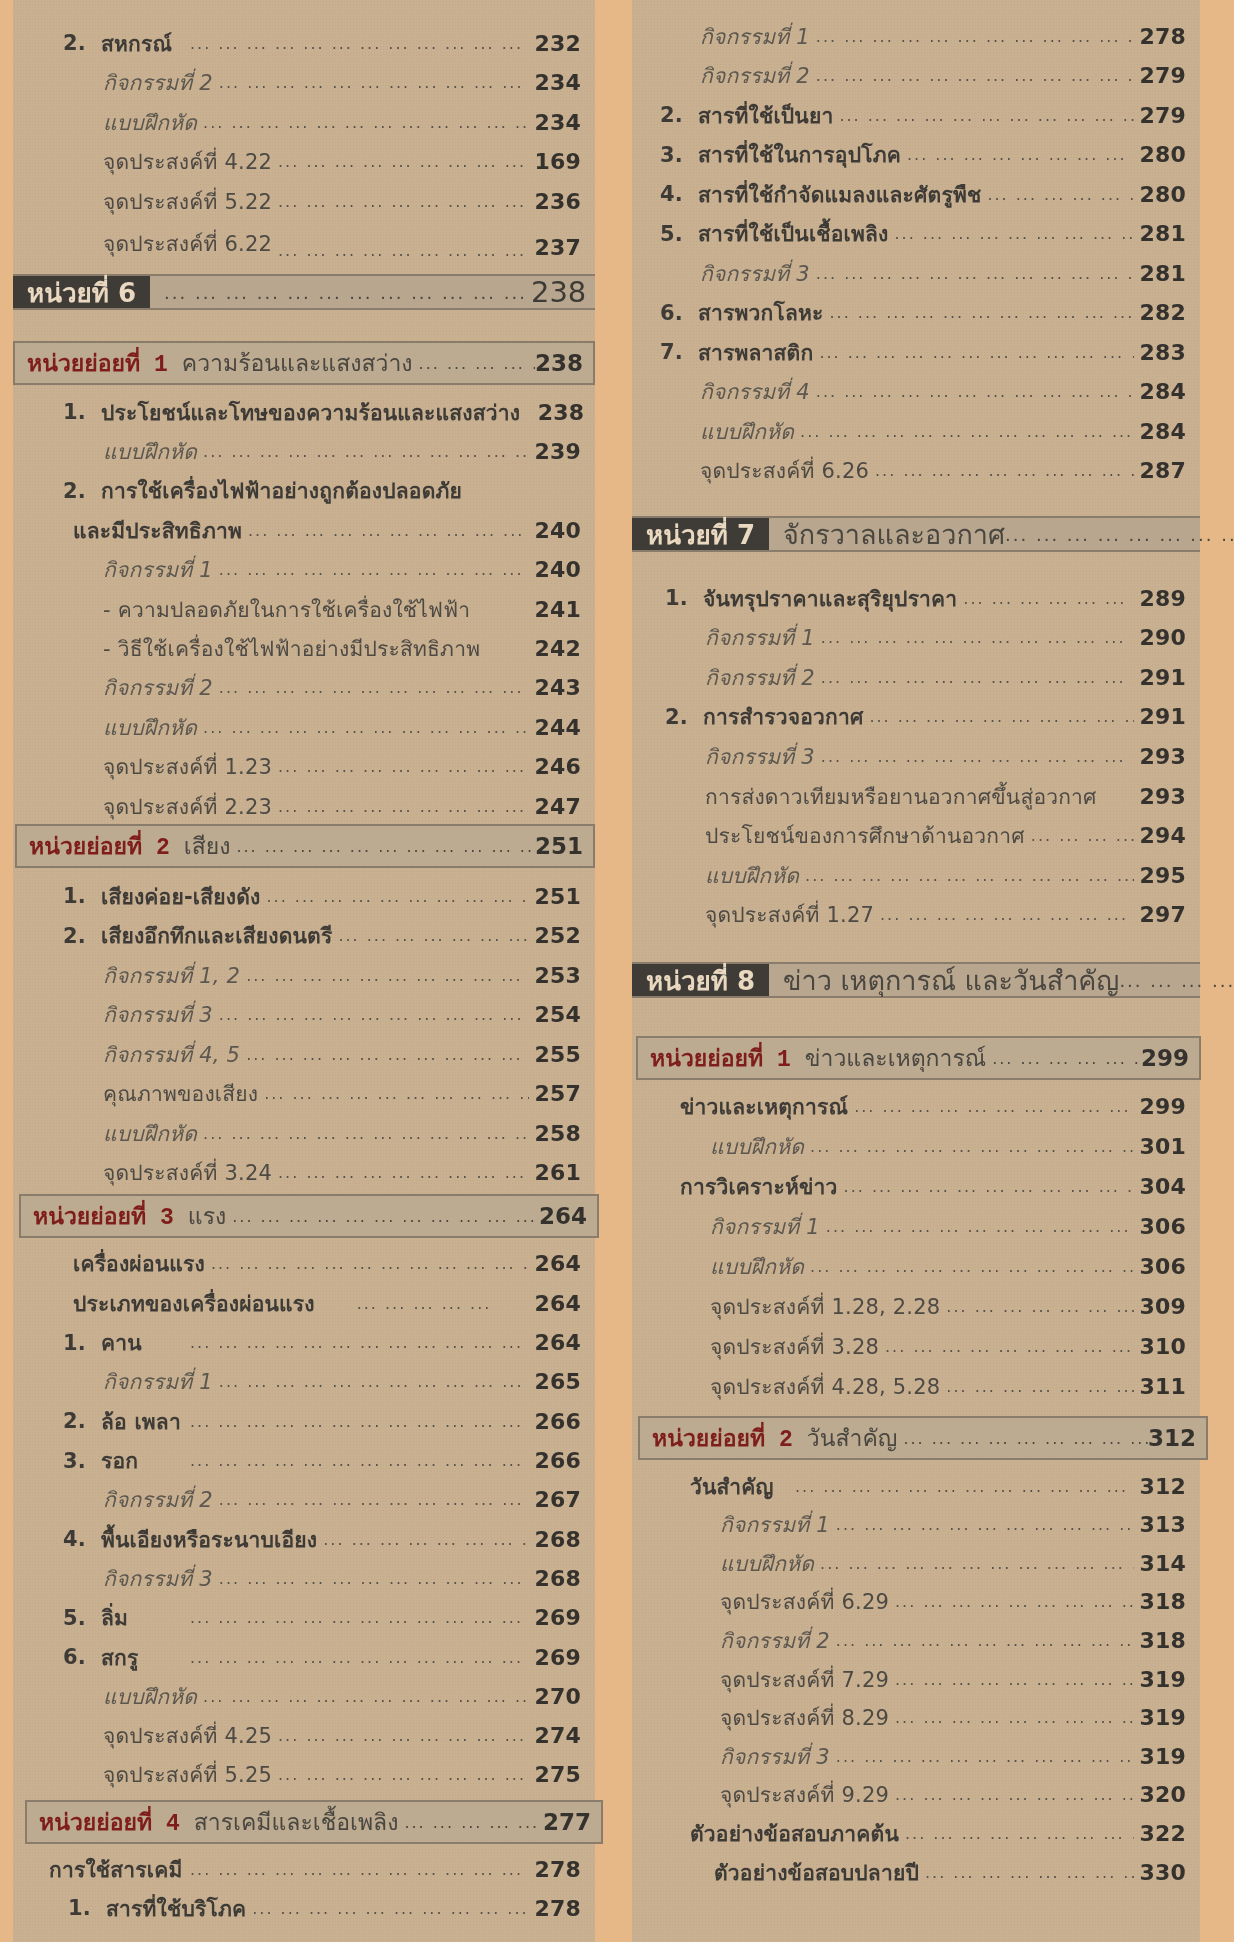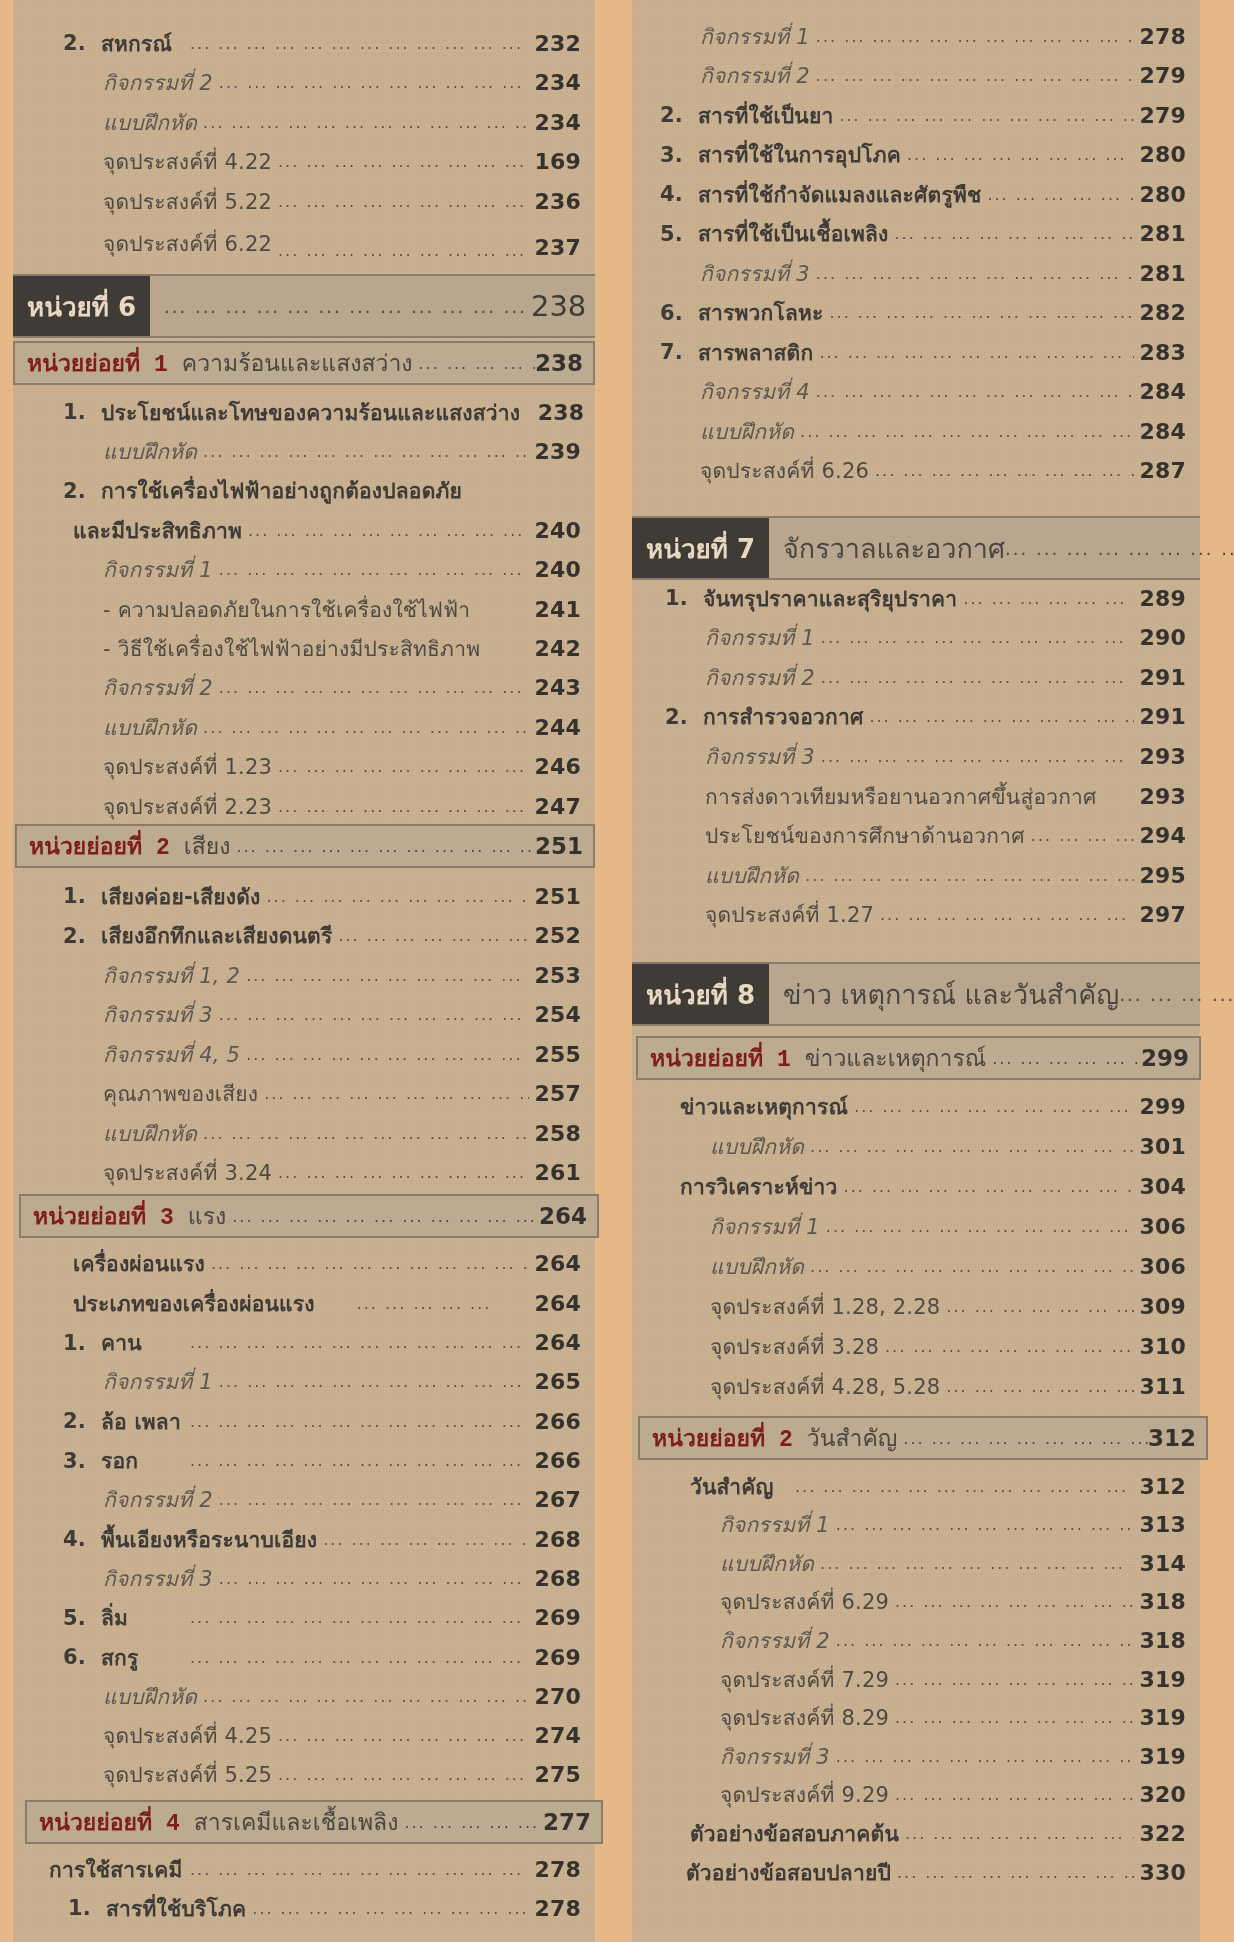--- a/index.html
+++ b/index.html
@@ -33,21 +33,21 @@
   .row .num { font-weight: bold; color: #3e3b37; width: 38px; text-align: left; flex: none; }
   .row .label { flex: none; color: #4d4943; }
   .row .label.bold { font-weight: bold; color: #3e3b37; }
   .row .label.italic { font-style: italic; color: #5c574f; }
   .row .dots { flex: 1 1 auto; overflow: hidden; color: #56514a; letter-spacing: 2px; padding: 0 6px; font-size: 16px; text-align: right; }
   .row .page { flex: none; font-weight: bold; color: #35322e; font-size: 22px; width: 52px; text-align: right; }
 
   .unit-header {
     position: absolute;
     left: 0; right: 0;
-    height: 64px;
+    height: 36px;
     display: flex;
     align-items: stretch;
     border-top: 2px solid #8a7c6a;
     border-bottom: 2px solid #8a7c6a;
     background: #b8a78e;
   }
   .unit-header .unit-tag {
     background: #3f3c38;
     color: #ead9c0;
     font-weight: bold;
@@ -559,18 +559,18 @@
     <div class="row" style="top: 1775.8px; padding-left: 88px; padding-right: 14px;">
       <span class="label ">จุดประสงค์ที่ 9.29</span>
       <span class="dots">... ... ... ... ... ... ... ... ... ... ... ...</span>
       <span class="page">320</span>
     </div>
     <div class="row" style="top: 1814.4px; padding-left: 58px; padding-right: 14px;">
       <span class="label bold">ตัวอย่างข้อสอบภาคต้น</span>
       <span class="dots">... ... ... ... ... ... ... ... ... ... ... ...</span>
       <span class="page">322</span>
     </div>
-    <div class="row" style="top: 1853px; padding-left: 54px; padding-right: 14px;">
+    <div class="row" style="top: 1853px; padding-left: 82px; padding-right: 14px;">
       <span class="label bold">ตัวอย่างข้อสอบปลายปี</span>
       <span class="dots">... ... ... ... ... ... ... ... ... ... ... ...</span>
       <span class="page">330</span>
     </div>
   </div>
 
 </body></html>

